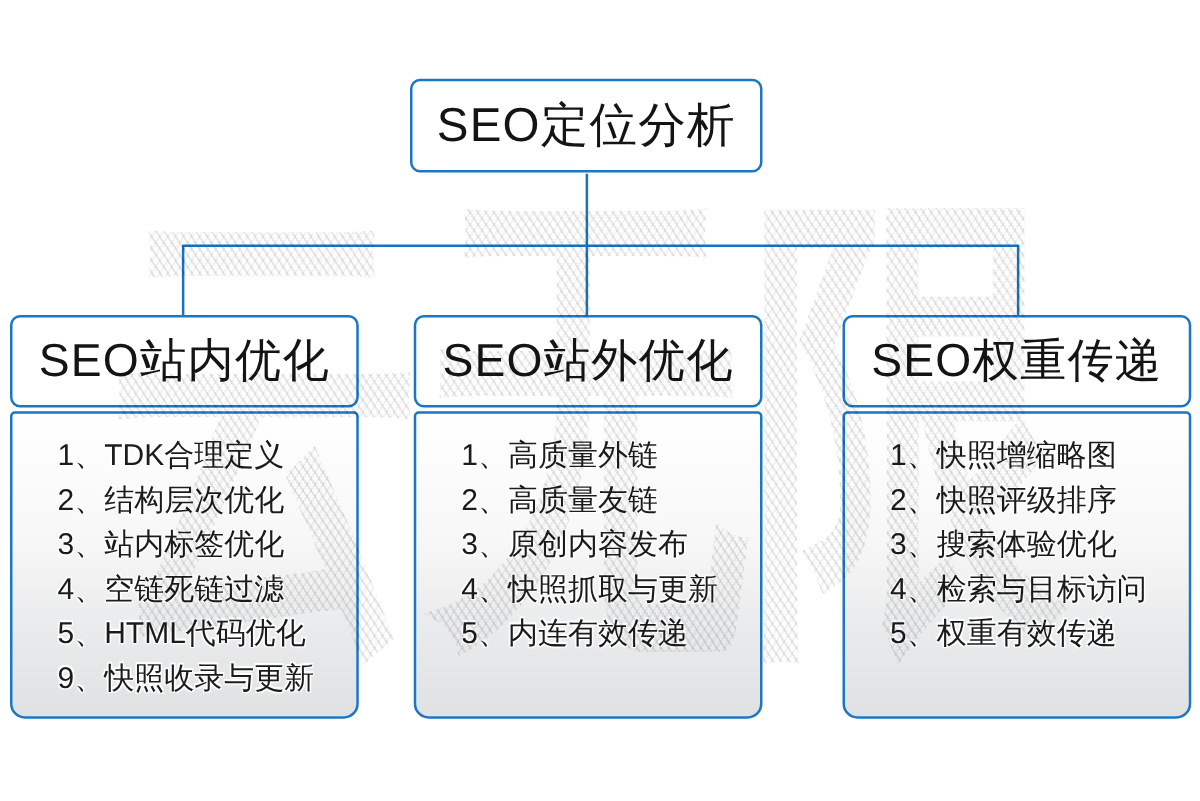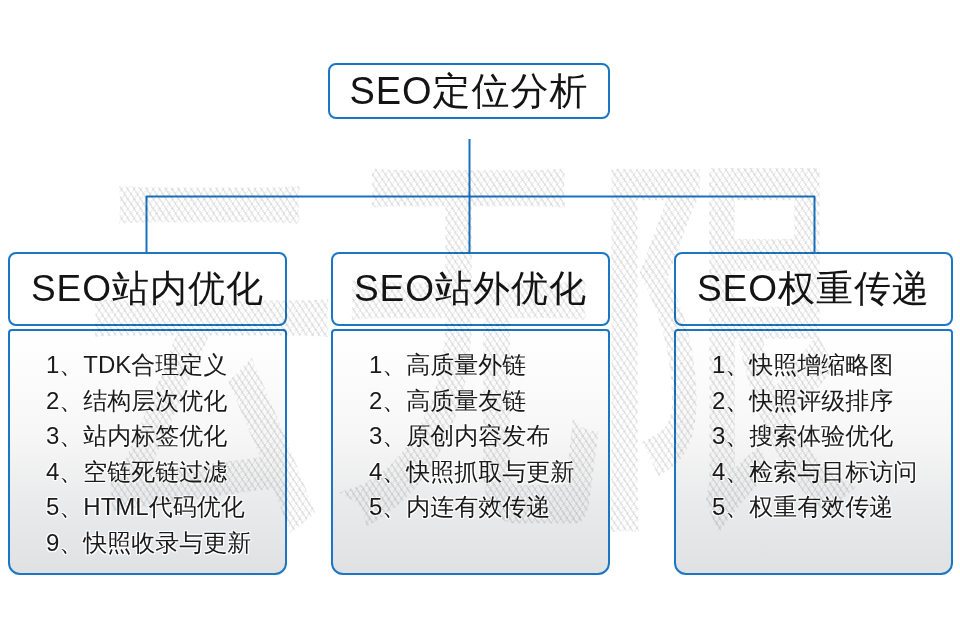--- a/index.html
+++ b/index.html
@@ -9,21 +9,21 @@
   }
   
   .connectors{position:absolute;left:0;top:0;width:960px;height:641px;z-index:1;}
 
   
   .nodebox{
     box-sizing:border-box;background:#ffffff;border:2px solid #1b76c4;border-radius:8px;
     display:flex;align-items:center;justify-content:center;color:#141414;z-index:2;
   }
   .root-node{
-    position:absolute;left:328px;top:63px;width:282px;height:56px;
+    position:absolute;left:328px;top:63px;width:282px;height:75px;
     font-size:38px;letter-spacing:1px;
   }
   .column{position:absolute;top:252px;width:279px;z-index:2;}
   .col-1{left:8px;} .col-2{left:331px;} .col-3{left:674px;}
   .col-header{
     position:relative;width:100%;height:74px;font-size:37px;letter-spacing:1px;
   }
   .col-list{
     box-sizing:border-box;position:relative;margin:3px 0 0 0;width:100%;height:246px;
     border:2px solid #1b76c4;border-radius:4px 4px 12px 12px;

